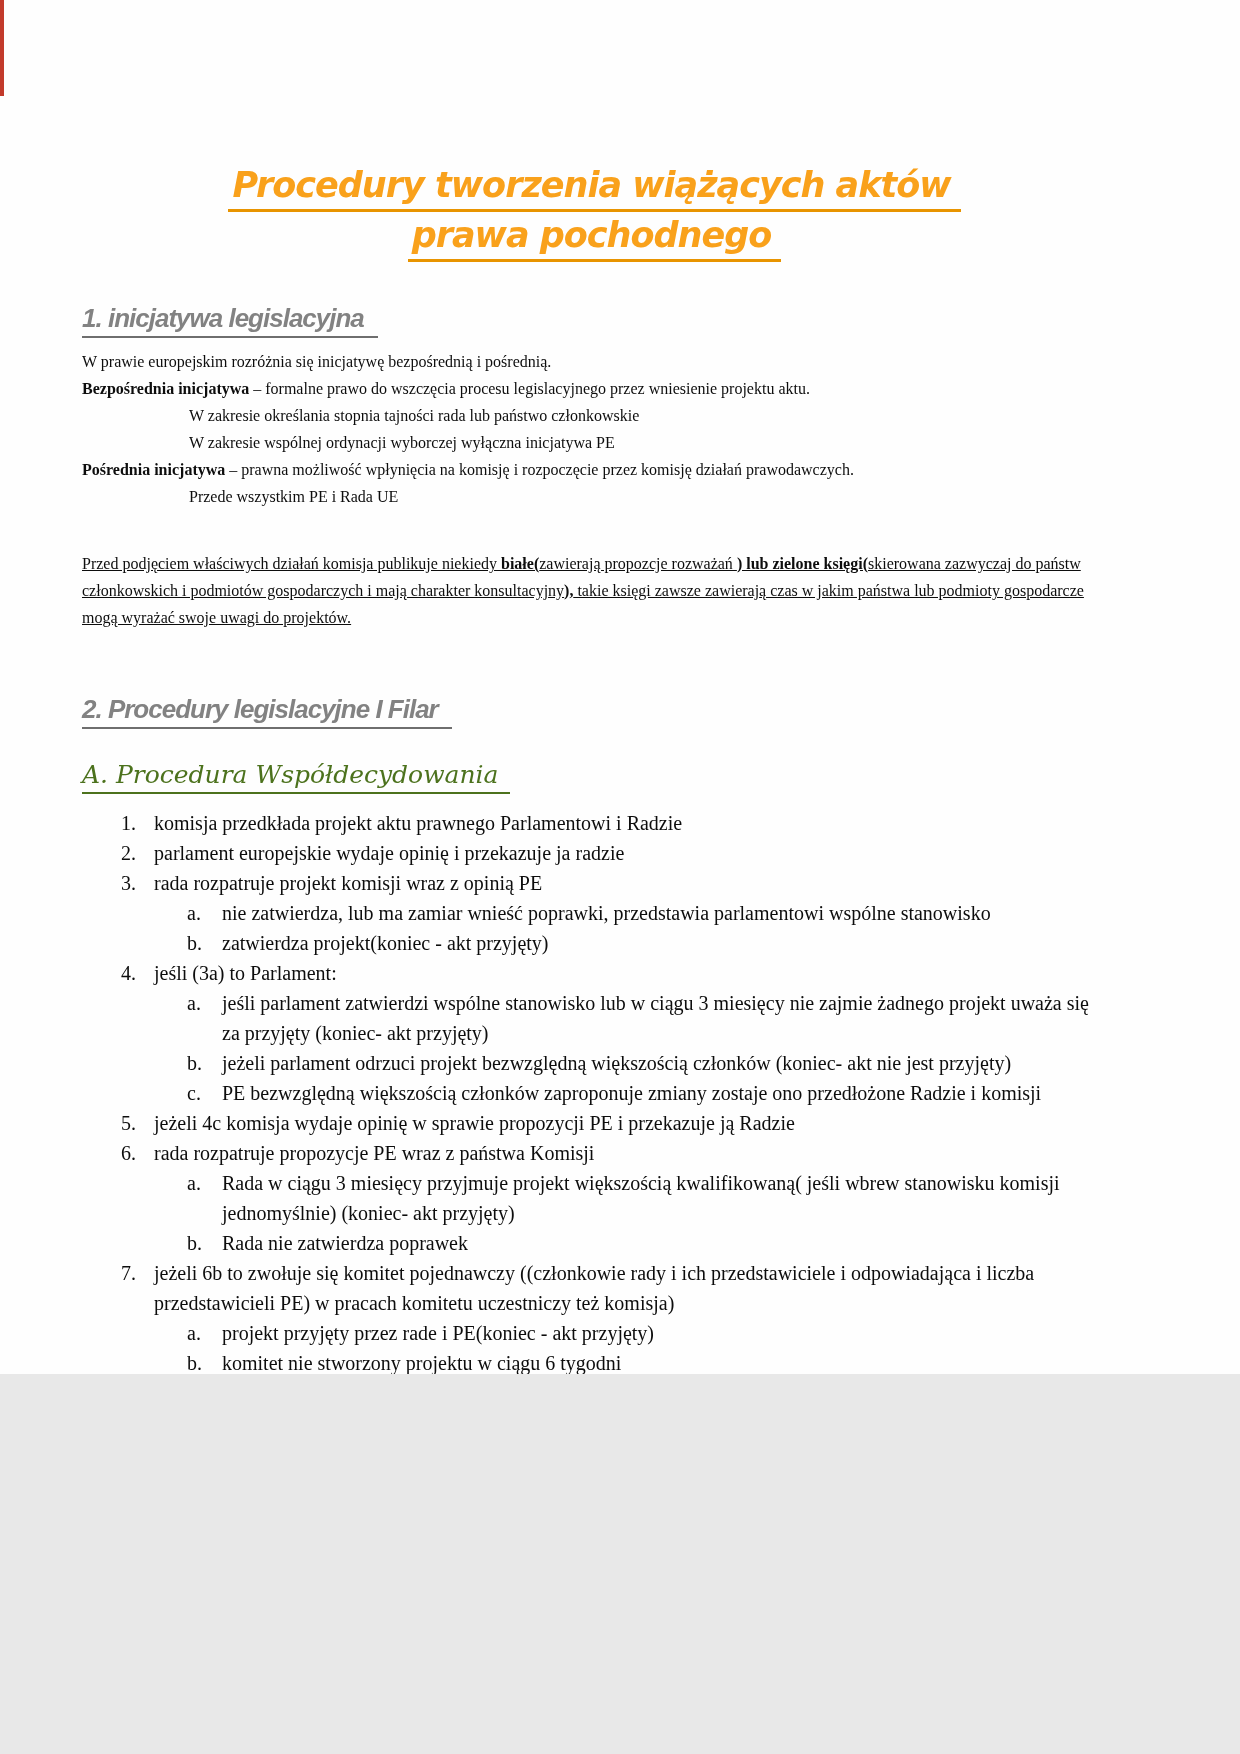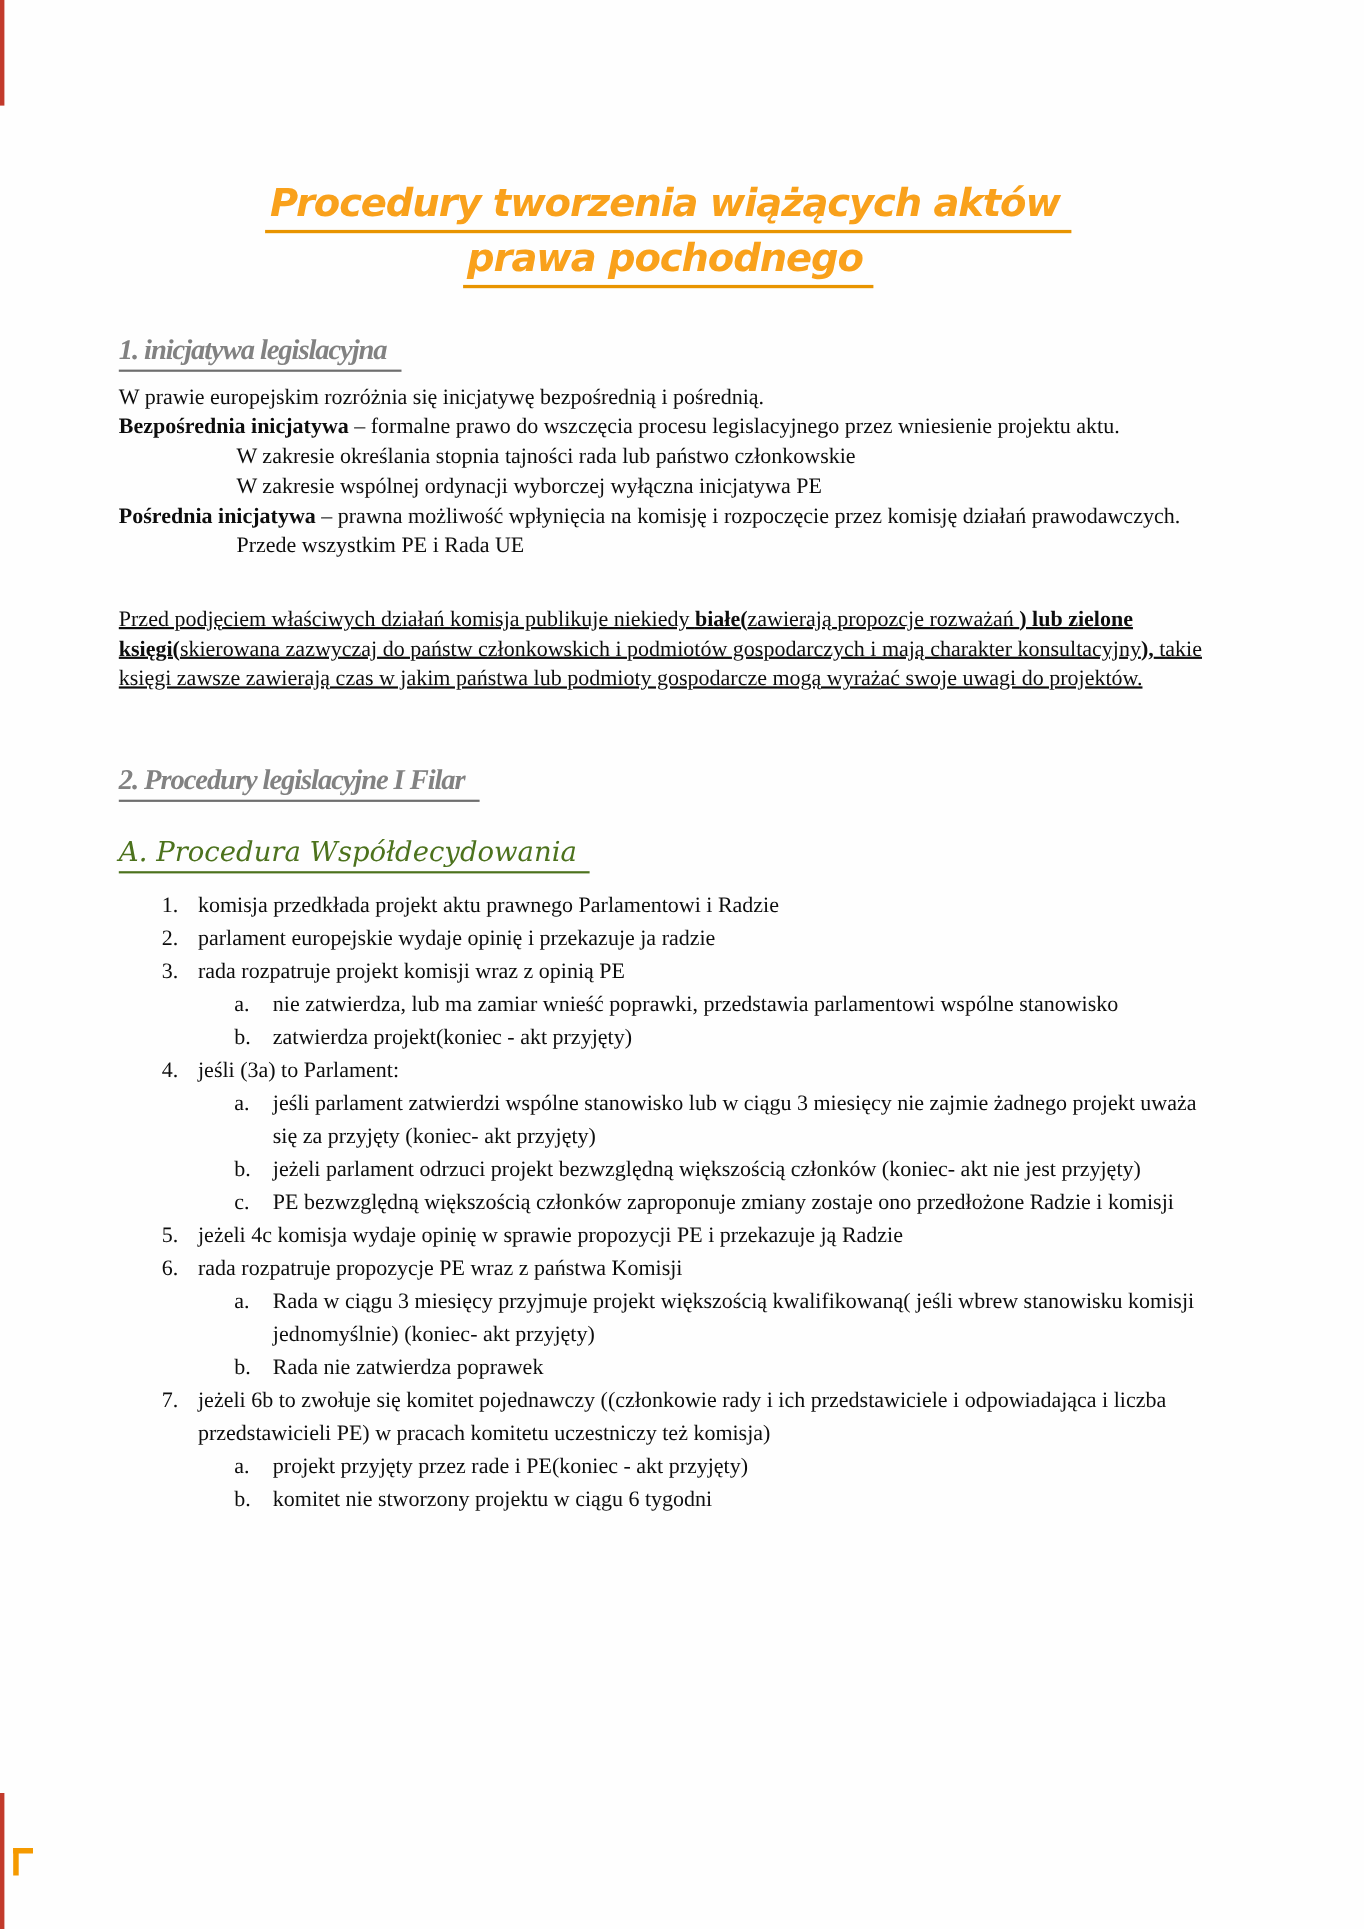--- a/index.html
+++ b/index.html
@@ -1,22 +1,22 @@
 <!DOCTYPE html>
 <html lang="pl"><head>
 <meta charset="utf-8">
 <style>
   html,body { margin:0; padding:0; background:#e8e8e8; }
   .page {
     position:relative;
-    width:1240px; height:1754px;
+    width:1240px; height:1374px;
     margin:0 auto;
     background:#fefefe;
     box-sizing:border-box;
-    padding:162px 133px 0 108px;
+    padding:162px 133px 0 82px;
     overflow:hidden;
     font-family:"Liberation Serif", serif;
     color:#0d0d0d;
   }
 
   
   .doc-title {
     text-align:center;
     font-family:"DejaVu Sans", sans-serif;
     font-style:italic; font-weight:bold;
@@ -26,21 +26,21 @@
     margin:0 0 40px 0;
   }
   .doc-title .tline {
     display:inline-block;
     border-bottom:3px solid var(--title-underline,#E89400);
     padding:0 10px 1px 4px;
   }
 
   
   .h-gray {
-    font-family:Liberation Serif, serif;
+    font-family:Liberation Sans, sans-serif;
     font-style:italic; font-weight:bold;
     font-size:26px; line-height:32px;
     color:var(--gray-heading,#828282);
     letter-spacing:-1px;
     margin:0 0 10px 0;
   }
   .h-gray .hline {
     display:inline-block;
     border-bottom:2px solid #6e6e6e;
     padding:0 14px 2px 0;
@@ -56,21 +56,21 @@
     margin:30px 0 14px 0;
   }
   .h-green .hline {
     display:inline-block;
     border-bottom:2px solid var(--green-heading,#4C721D);
     padding:0 12px 1px 0;
     text-align:right;
   }
 
   
-  .bodytext { font-size:20px; line-height:27px; }
+  .bodytext { font-size:16px; line-height:27px; }
   .bl { min-height:27px; }
   .indent0 { padding-left:0; }
   .indent1 { padding-left:55px; }
   .indent2 { padding-left:107px; }
   .books-para { margin-top:40px;text-decoration:underline; }
 
   
   .plist { font-size:20px; line-height:30px; margin-top:4px; }
   .li { display:flex; padding-left:39px; }
   .li .num { flex:0 0 33px; }

